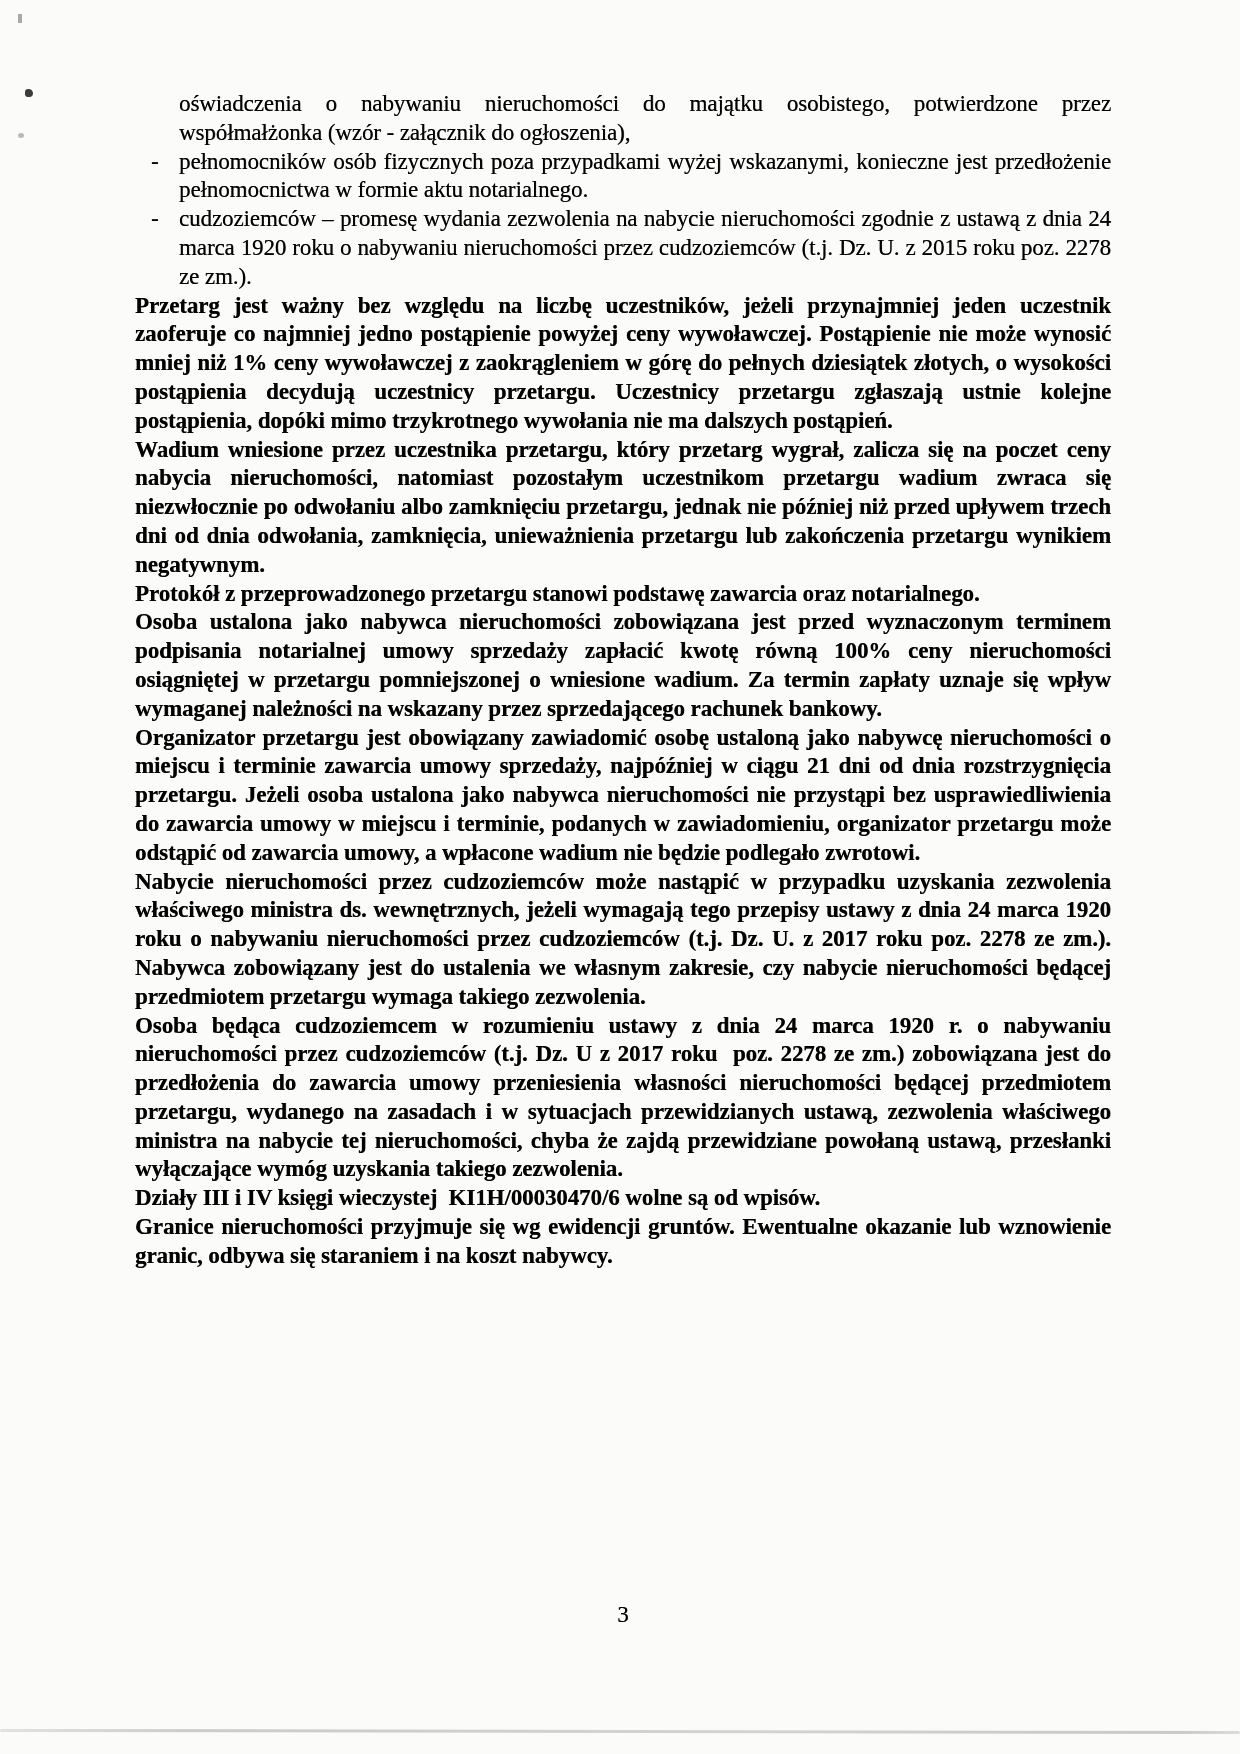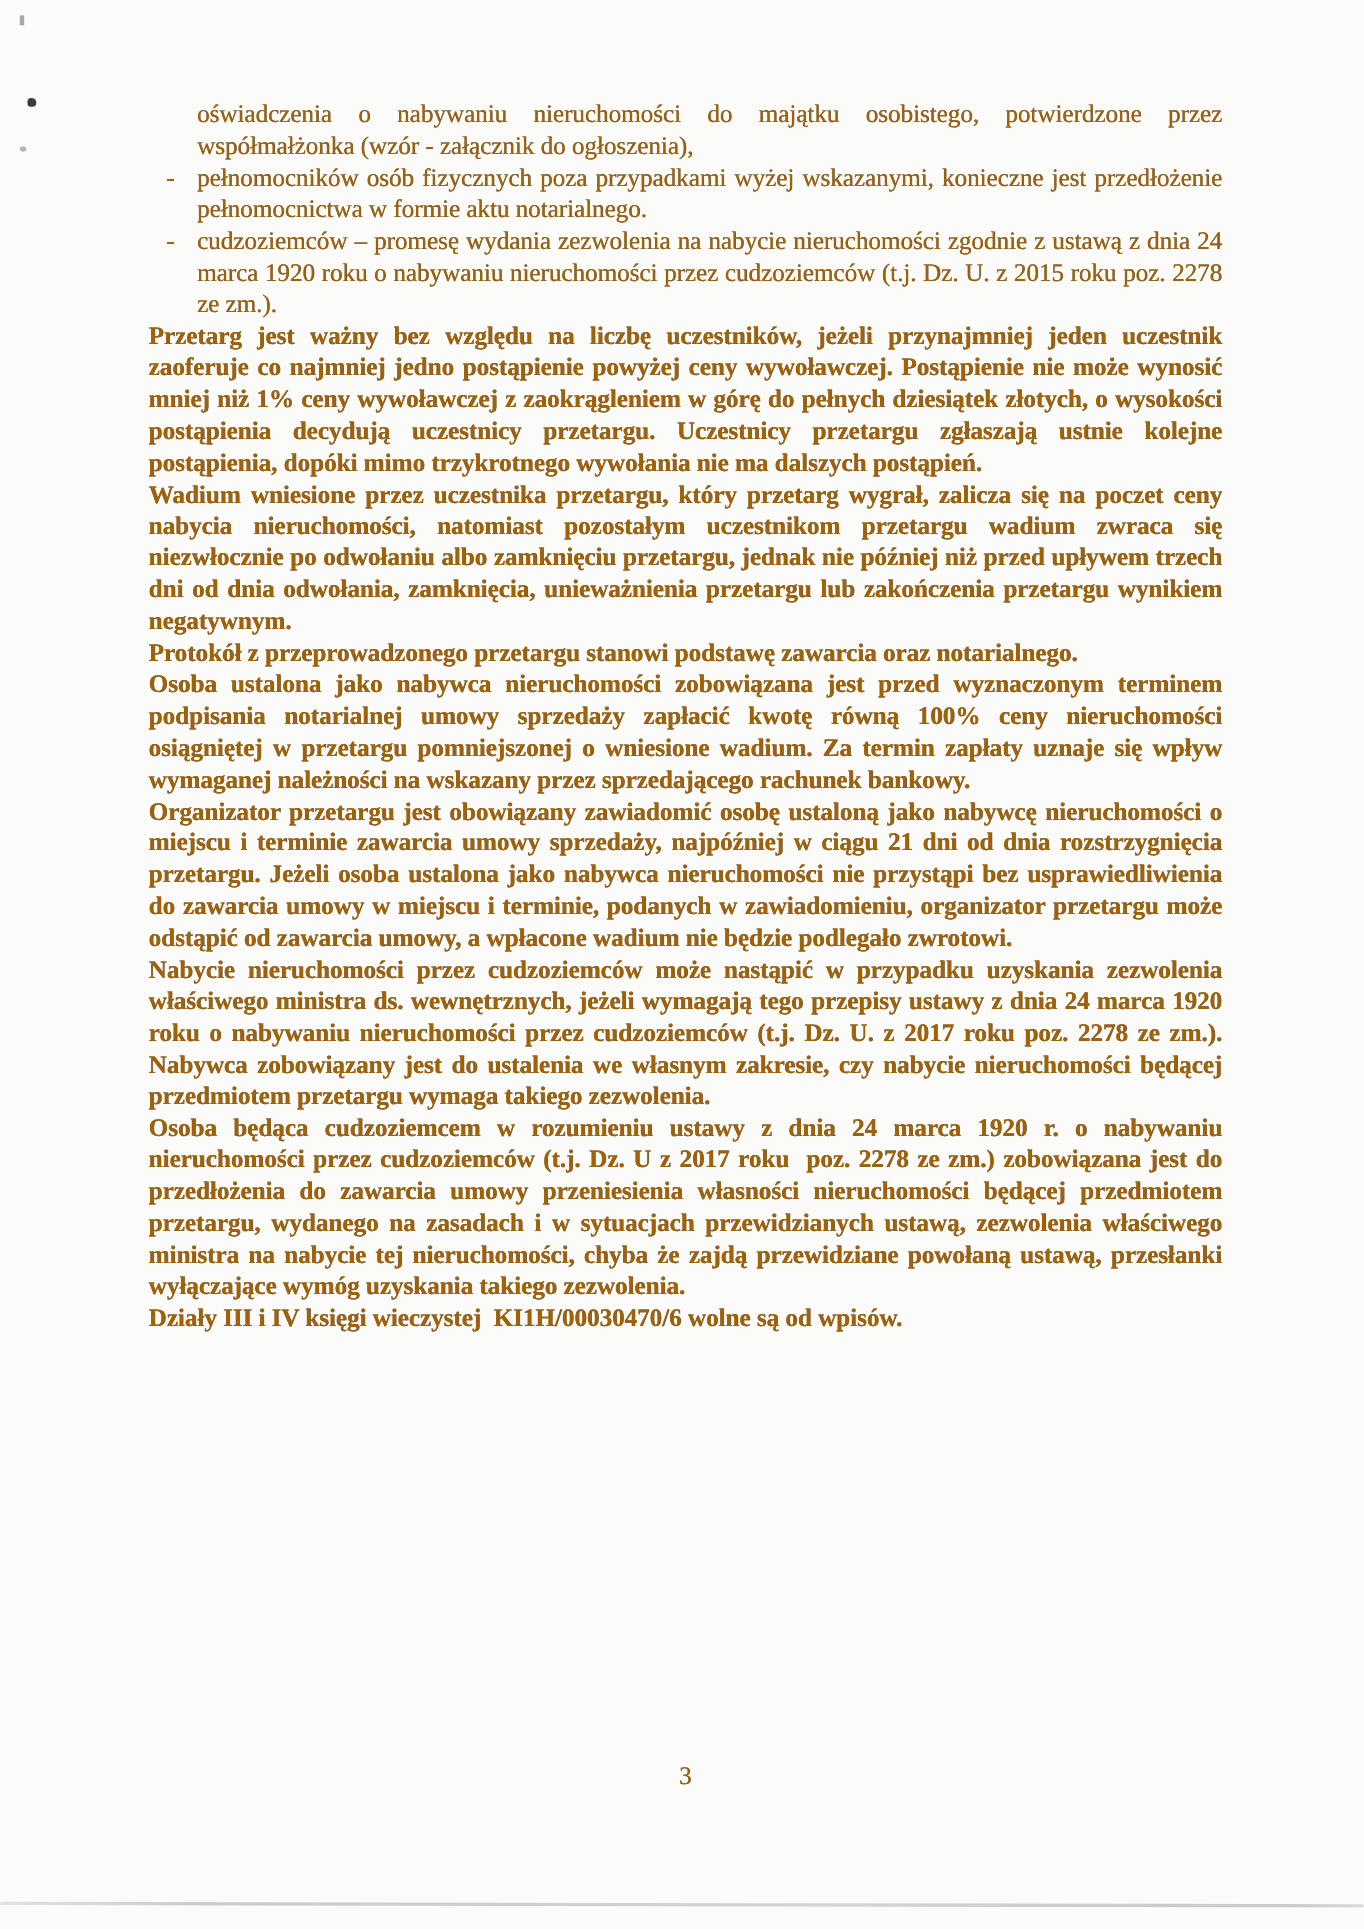--- a/index.html
+++ b/index.html
@@ -4,21 +4,21 @@
 <style>
   html, body { margin: 0; padding: 0; background: #e9e9e7; }
   .page {
     position: relative;
     width: 1240px;
     height: 1754px;
     margin: 0 auto;
     background: #fbfbf9;
     overflow: hidden;
     font-family: "Liberation Serif", "DejaVu Serif", serif;
-    color: #a16207;
+    color: #000000;
   }
   .textblock {
     position: absolute;
     left: 135px;
     top: 90px;
     width: 976px;
     font-size: 23px;
     line-height: 28.8px;
     letter-spacing: -0.1px;
     text-align: justify;
@@ -96,20 +96,21 @@
     </div>
 
     <p class="para">Przetarg jest ważny bez względu na liczbę uczestników, jeżeli przynajmniej jeden uczestnik zaoferuje co najmniej jedno postąpienie powyżej ceny wywoławczej. Postąpienie nie może wynosić mniej niż 1% ceny wywoławczej z zaokrągleniem w górę do pełnych dziesiątek złotych, o wysokości postąpienia decydują uczestnicy przetargu. Uczestnicy przetargu zgłaszają ustnie kolejne postąpienia, dopóki mimo trzykrotnego wywołania nie ma dalszych postąpień.</p>
     <p class="para">Wadium wniesione przez uczestnika przetargu, który przetarg wygrał, zalicza się na poczet ceny nabycia nieruchomości, natomiast pozostałym uczestnikom przetargu wadium zwraca się niezwłocznie po odwołaniu albo zamknięciu przetargu, jednak nie później niż przed upływem trzech dni od dnia odwołania, zamknięcia, unieważnienia przetargu lub zakończenia przetargu wynikiem negatywnym.</p>
     <p class="para">Protokół z przeprowadzonego przetargu stanowi podstawę zawarcia oraz notarialnego.</p>
     <p class="para">Osoba ustalona jako nabywca nieruchomości zobowiązana jest przed wyznaczonym terminem podpisania notarialnej umowy sprzedaży zapłacić kwotę równą 100% ceny nieruchomości osiągniętej w przetargu pomniejszonej o wniesione wadium. Za termin zapłaty uznaje się wpływ wymaganej należności na wskazany przez sprzedającego rachunek bankowy.</p>
     <p class="para">Organizator przetargu jest obowiązany zawiadomić osobę ustaloną jako nabywcę nieruchomości o miejscu i terminie zawarcia umowy sprzedaży, najpóźniej w ciągu 21 dni od dnia rozstrzygnięcia przetargu. Jeżeli osoba ustalona jako nabywca nieruchomości nie przystąpi bez usprawiedliwienia do zawarcia umowy w miejscu i terminie, podanych w zawiadomieniu, organizator przetargu może odstąpić od zawarcia umowy, a wpłacone wadium nie będzie podlegało zwrotowi.</p>
     <p class="para">Nabycie nieruchomości przez cudzoziemców może nastąpić w przypadku uzyskania zezwolenia właściwego ministra ds. wewnętrznych, jeżeli wymagają tego przepisy ustawy z dnia 24 marca 1920 roku o nabywaniu nieruchomości przez cudzoziemców (t.j. Dz. U. z 2017 roku poz. 2278 ze zm.). Nabywca zobowiązany jest do ustalenia we własnym zakresie, czy nabycie nieruchomości będącej przedmiotem przetargu wymaga takiego zezwolenia.</p>
     <p class="para">Osoba będąca cudzoziemcem w rozumieniu ustawy z dnia 24 marca 1920 r. o nabywaniu nieruchomości przez cudzoziemców (t.j. Dz. U z 2017 roku  poz. 2278 ze zm.) zobowiązana jest do przedłożenia do zawarcia umowy przeniesienia własności nieruchomości będącej przedmiotem przetargu, wydanego na zasadach i w sytuacjach przewidzianych ustawą, zezwolenia właściwego ministra na nabycie tej nieruchomości, chyba że zajdą przewidziane powołaną ustawą, przesłanki wyłączające wymóg uzyskania takiego zezwolenia.</p>
     <p class="para">Działy III i IV księgi wieczystej  KI1H/00030470/6 wolne są od wpisów.</p>
+    <p class="para">Granice nieruchomości przyjmuje się wg ewidencji gruntów. Ewentualne okazanie lub wznowienie granic, odbywa się staraniem i na koszt nabywcy.</p>
 
   </div>
 
   <div class="page-number">3</div>
 
   <div class="bottom-line"></div>
 
 </div>
 
 </body></html>

